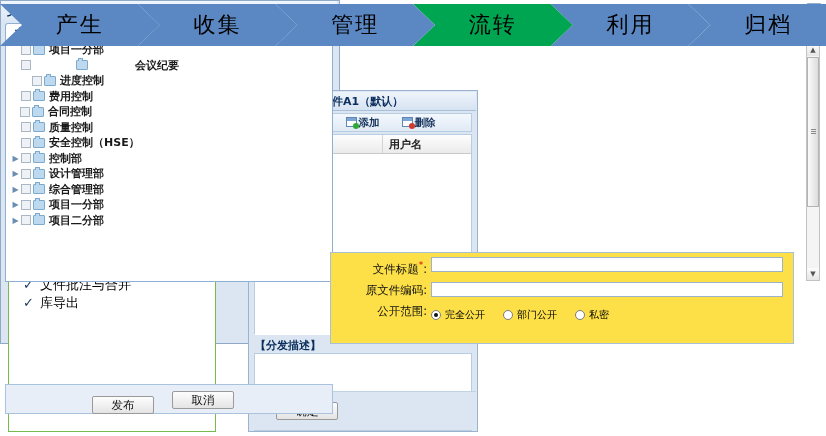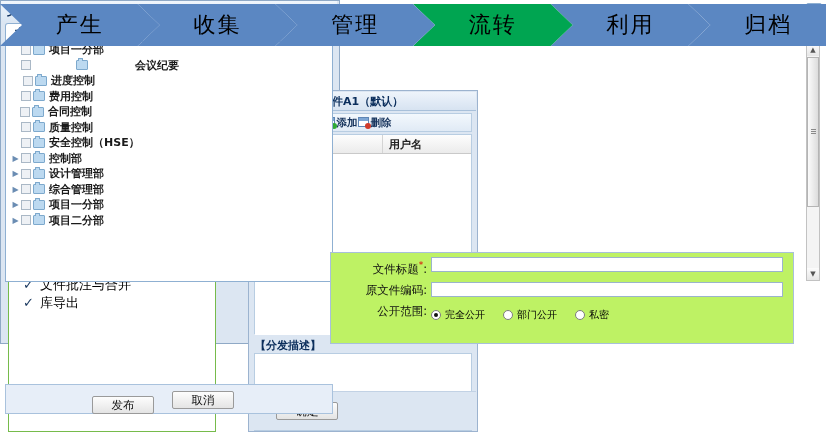--- a/index.html
+++ b/index.html
@@ -61,21 +61,21 @@
     position:absolute;left:1px;top:1px;width:226px;height:19px;
     background:linear-gradient(#eef4fb,#d7e3f1);
     border-bottom:1px solid #a8c0da;
     display:flex;align-items:center;padding-left:5px;box-sizing:border-box;
     font-size:11px;font-weight:bold;color:#0b2e5c;white-space:nowrap;
   }
   #dist-toolbar{
     position:absolute;left:5px;top:22px;width:218px;height:19px;
     background:linear-gradient(#f3f8fd,#e0eaf5);
     border:1px solid #b8cde2;box-sizing:border-box;
-    display:flex;align-items:center;gap:0;padding-left:3px;
+    display:flex;align-items:center;gap:22px;padding-left:3px;
   }
   .tb-item{display:flex;align-items:center;gap:1px;font-size:10.5px;font-weight:bold;color:#16335c;white-space:nowrap;cursor:default;}
   .tb-ico{position:relative;width:12px;height:11px;flex:0 0 12px;}
   .tb-ico .win{position:absolute;left:0;top:0;width:11px;height:10px;border:1px solid #5f86b5;background:#fff;box-sizing:border-box;}
   .tb-ico .win:before{content:"";position:absolute;left:0;top:0;right:0;height:3px;background:#7ea6d4;}
   .tb-ico .badge{position:absolute;right:-1px;bottom:-1px;width:6px;height:6px;border-radius:50%;}
   .tb-ico .badge.add{background:#2faa34;}
   .tb-ico .badge.del{background:#d03a2a;}
 
   #dist-grid{
@@ -165,21 +165,21 @@
   #pub-footer{
     position:absolute;left:5px;bottom:22px;width:328px;height:30px;
     background:#e7eef8;border:1px solid #a9c2dd;box-sizing:border-box;
   }
   #btn-publish{position:absolute;left:86px;top:11px;width:62px;}
   #btn-cancel{position:absolute;left:166px;top:6px;width:62px;}
 
   
   #form-modal{
     position:absolute;left:330px;top:252px;width:464px;height:92px;
-    background:#bef264;border:1px solid #a8c0da;box-sizing:border-box;
+    background:#fde047;border:1px solid #a8c0da;box-sizing:border-box;
     z-index:40;
   }
   .frow{display:flex;align-items:flex-start;margin:4px 10px 0 0;}
   .flabel{
     width:96px;flex:0 0 96px;text-align:right;
     font-size:11.5px;color:#111;padding-right:4px;line-height:17px;white-space:nowrap;
   }
   .req{color:#d00;font-size:9px;vertical-align:super;}
   .finput{
     flex:1;height:15px;background:#fff;border:1px solid #9bb4cc;box-sizing:border-box;
@@ -321,21 +321,21 @@
       <div class="tnode" style="padding-left: 15px;">
         <span class="tcheck"></span>
         <span class="tfolder"></span>
         <span class="tlabel">项目一分部</span>
       </div>
       <div class="tnode" style="padding-left: 15px; gap: 43px;">
         <span class="tcheck"></span>
         <span class="tfolder"></span>
         <span class="tlabel">会议纪要</span>
       </div>
-      <div class="tnode" style="padding-left: 17px;">
+      <div class="tnode" style="padding-left: 26px;">
         <span class="tcheck"></span>
         <span class="tfolder"></span>
         <span class="tlabel">进度控制</span>
       </div>
       <div class="tnode" style="padding-left: 15px;">
         <span class="tcheck"></span>
         <span class="tfolder"></span>
         <span class="tlabel">费用控制</span>
       </div>
       <div class="tnode" style="padding-left: 14px;">

